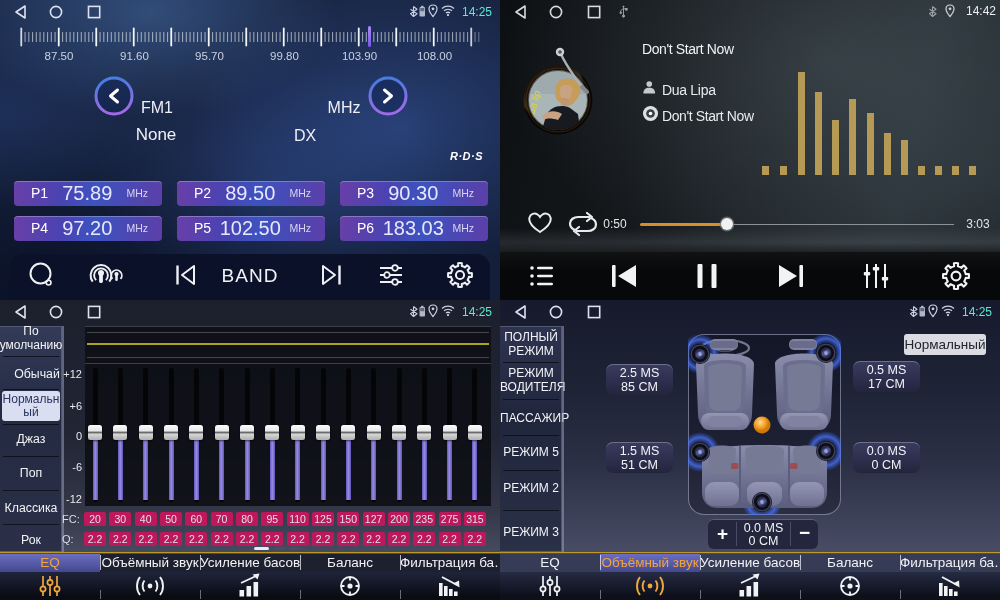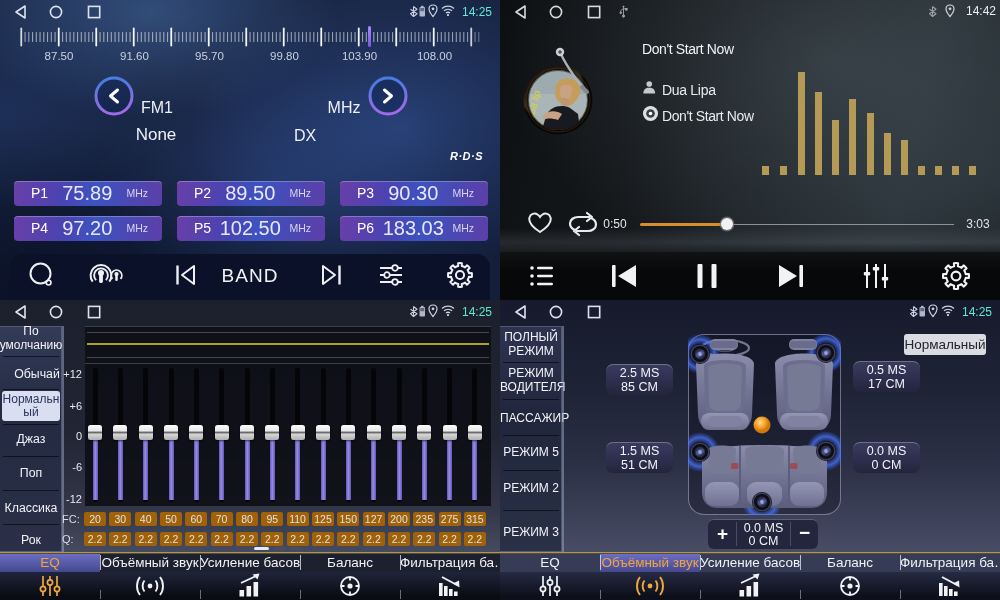--- a/index.html
+++ b/index.html
@@ -8,21 +8,21 @@
 .abs { position:absolute; }
 .time { font-size:12px; color:#5eead4;text-align:right; }
 .txt { color:#eef0f6; }
 .rlab { width:60px; text-align:center; font-size:11.5px; color:#c9d1e2; }
 .preset { width:148px; height:24.5px; border-radius:4px; display:flex; align-items:center;
   background:linear-gradient(95deg,#693fa8 0%,#4a43b2 32%,#3d53c0 55%,#4a49b4 76%,#5c3fa8 100%);
   box-shadow:inset 0 1px 0 rgba(255,255,255,0.28); }
 .pn { font-size:14px; color:#fff; margin-left:17px; }
 .pf { flex:1; text-align:center; font-size:20px; color:#e9e7fb; }
 .pm { font-size:10.5px; color:#d8d4f2; margin-right:14px; }
-.fcbox { width:22px; height:14.5px; background:#a16207; border-radius:2px; text-align:center; font-size:10.5px; line-height:14.5px; color:#dde0ea; }
+.fcbox { width:22px; height:14.5px; background:#be185d; border-radius:2px; text-align:center; font-size:10.5px; line-height:14.5px; color:#dde0ea; }
 .tab { height:18.4px; text-align:center; font-size:13.5px; line-height:18px; color:#f2f3f6; overflow:hidden; white-space:nowrap; }
 .msb { background:linear-gradient(180deg,#383b5e,#23253e); border-radius:7px; border-top:1px solid rgba(220,225,245,0.4);
   display:flex; flex-direction:column; align-items:center; justify-content:center; color:#f2f3f8; font-size:12.5px; line-height:14px; }
 </style></head>
 <body>
 <div id="root">
 <div class="q" style="left:0;top:0" id="q1">
 <div class="abs" style="width:100%;height:100%;background:
 radial-gradient(340px 230px at 80% 42%, rgba(66,108,198,0.40), rgba(0,0,0,0) 62%),
 radial-gradient(300px 170px at 30% 4%, rgba(95,145,215,0.35), rgba(0,0,0,0) 62%),

